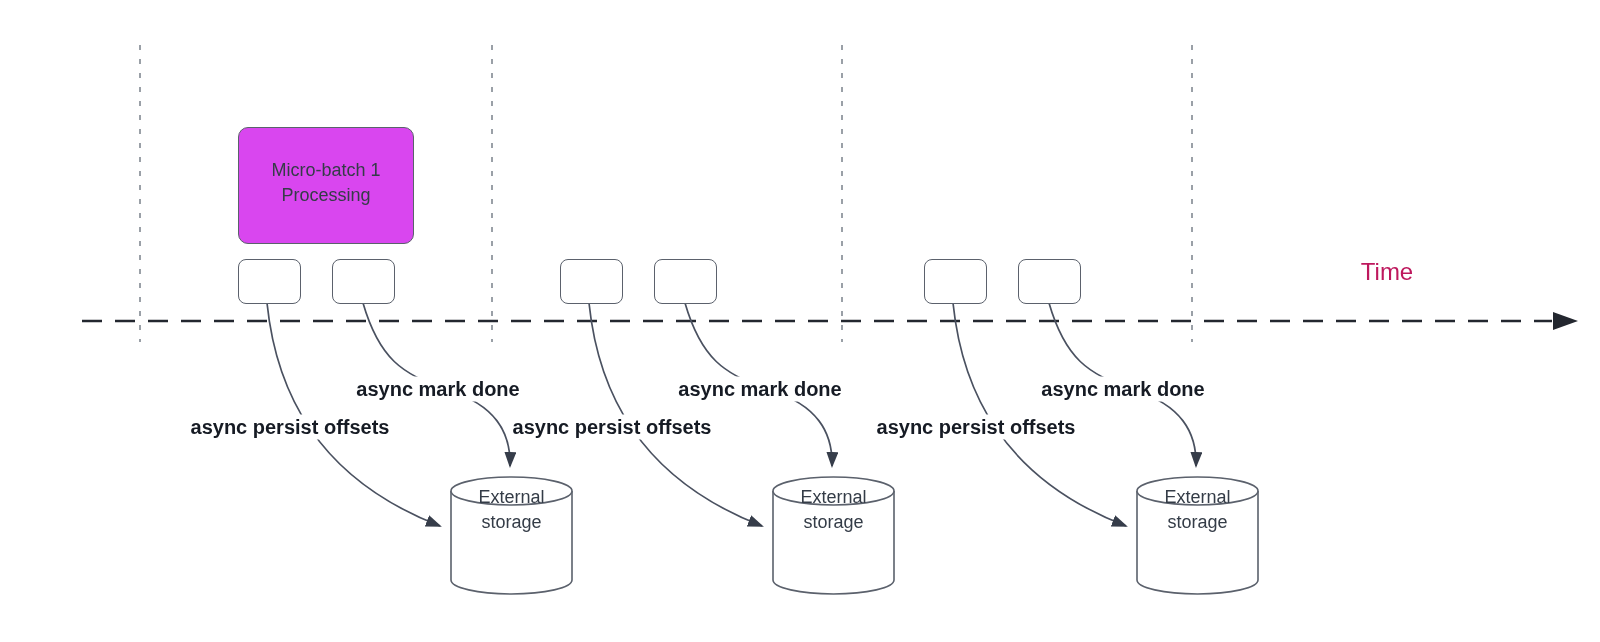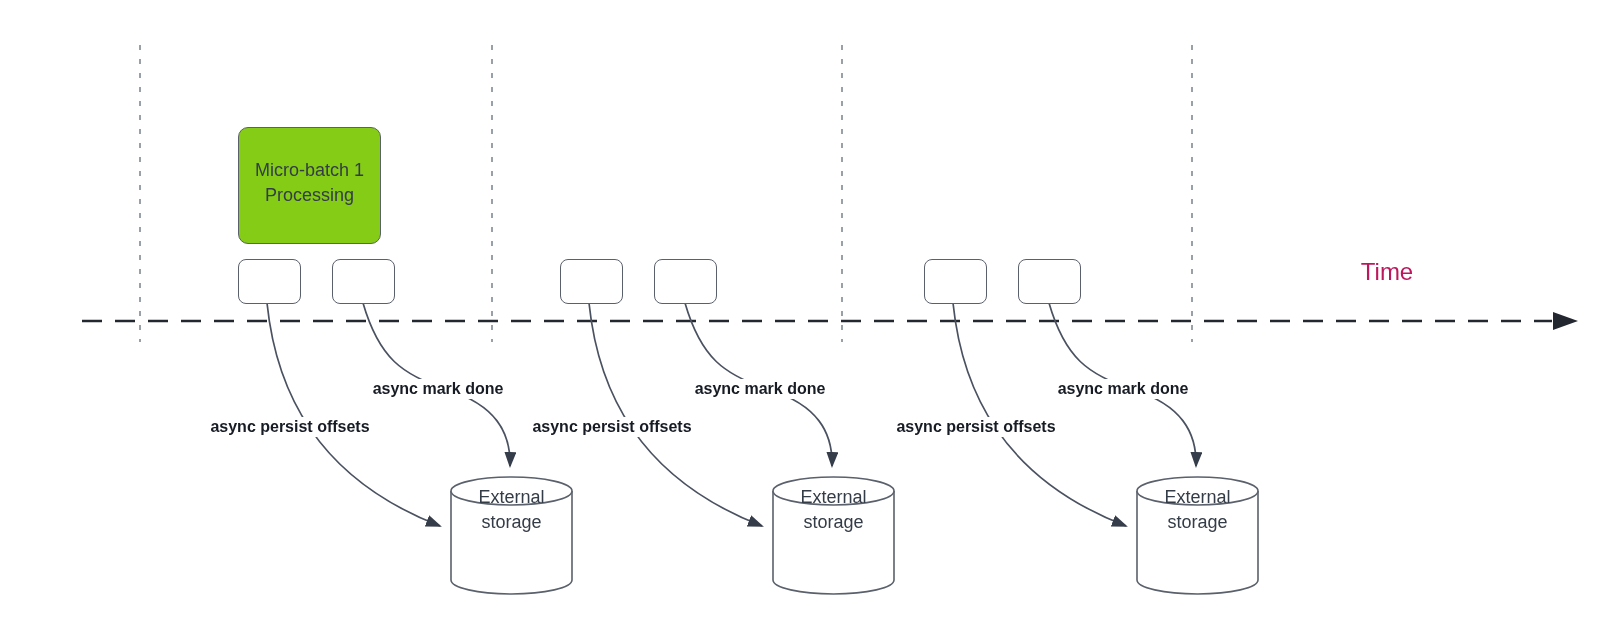--- a/index.html
+++ b/index.html
@@ -6,35 +6,35 @@
   .canvas{
     position:relative;
     width:1600px;height:642px;
     background:#ffffff;
     overflow:hidden;
     font-family:"Liberation Sans", sans-serif;
   }
   .shapes-layer{position:absolute;left:0;top:0;width:1600px;height:642px;}
   .section{position:absolute;left:0;top:0;width:1600px;height:642px;pointer-events:none;}
   .process-box{
-    position:absolute;width:143px;height:117px;
-    border:1.6px solid #5b616c;border-radius:10px;background:#84cc16;
+    position:absolute;width:176px;height:117px;
+    border:1.6px solid #5b616c;border-radius:10px;background:#d946ef;
     display:flex;align-items:center;justify-content:flex-start;text-align:center;
     font-size:18px;line-height:1.35;color:#343c47;
     padding-bottom:6px;box-sizing:border-box;
   }
   .task-box{
     position:absolute;width:63px;height:45px;
     border:1.6px solid #5b616c;border-radius:8px;background:#ffffff;
     box-sizing:border-box;
   }
   .arrow-label{
     position:absolute;transform:translate(-50%,-50%);
     white-space:nowrap;background:#ffffff;padding:1px 4px;
-    font-size:16px;font-weight:bold;color:#161b24;
+    font-size:20px;font-weight:bold;color:#161b24;
   }
   .storage-label{
     position:absolute;width:121px;height:117px;
     display:flex;align-items:flex-start;justify-content:center;text-align:center;
     font-size:18px;line-height:1.4;color:#343c47;
     padding-top:8px;box-sizing:border-box;
   }
   .storage-label span{display:block;width:100px;}
   .time-label{
     position:absolute;transform:translate(-50%,-50%);

